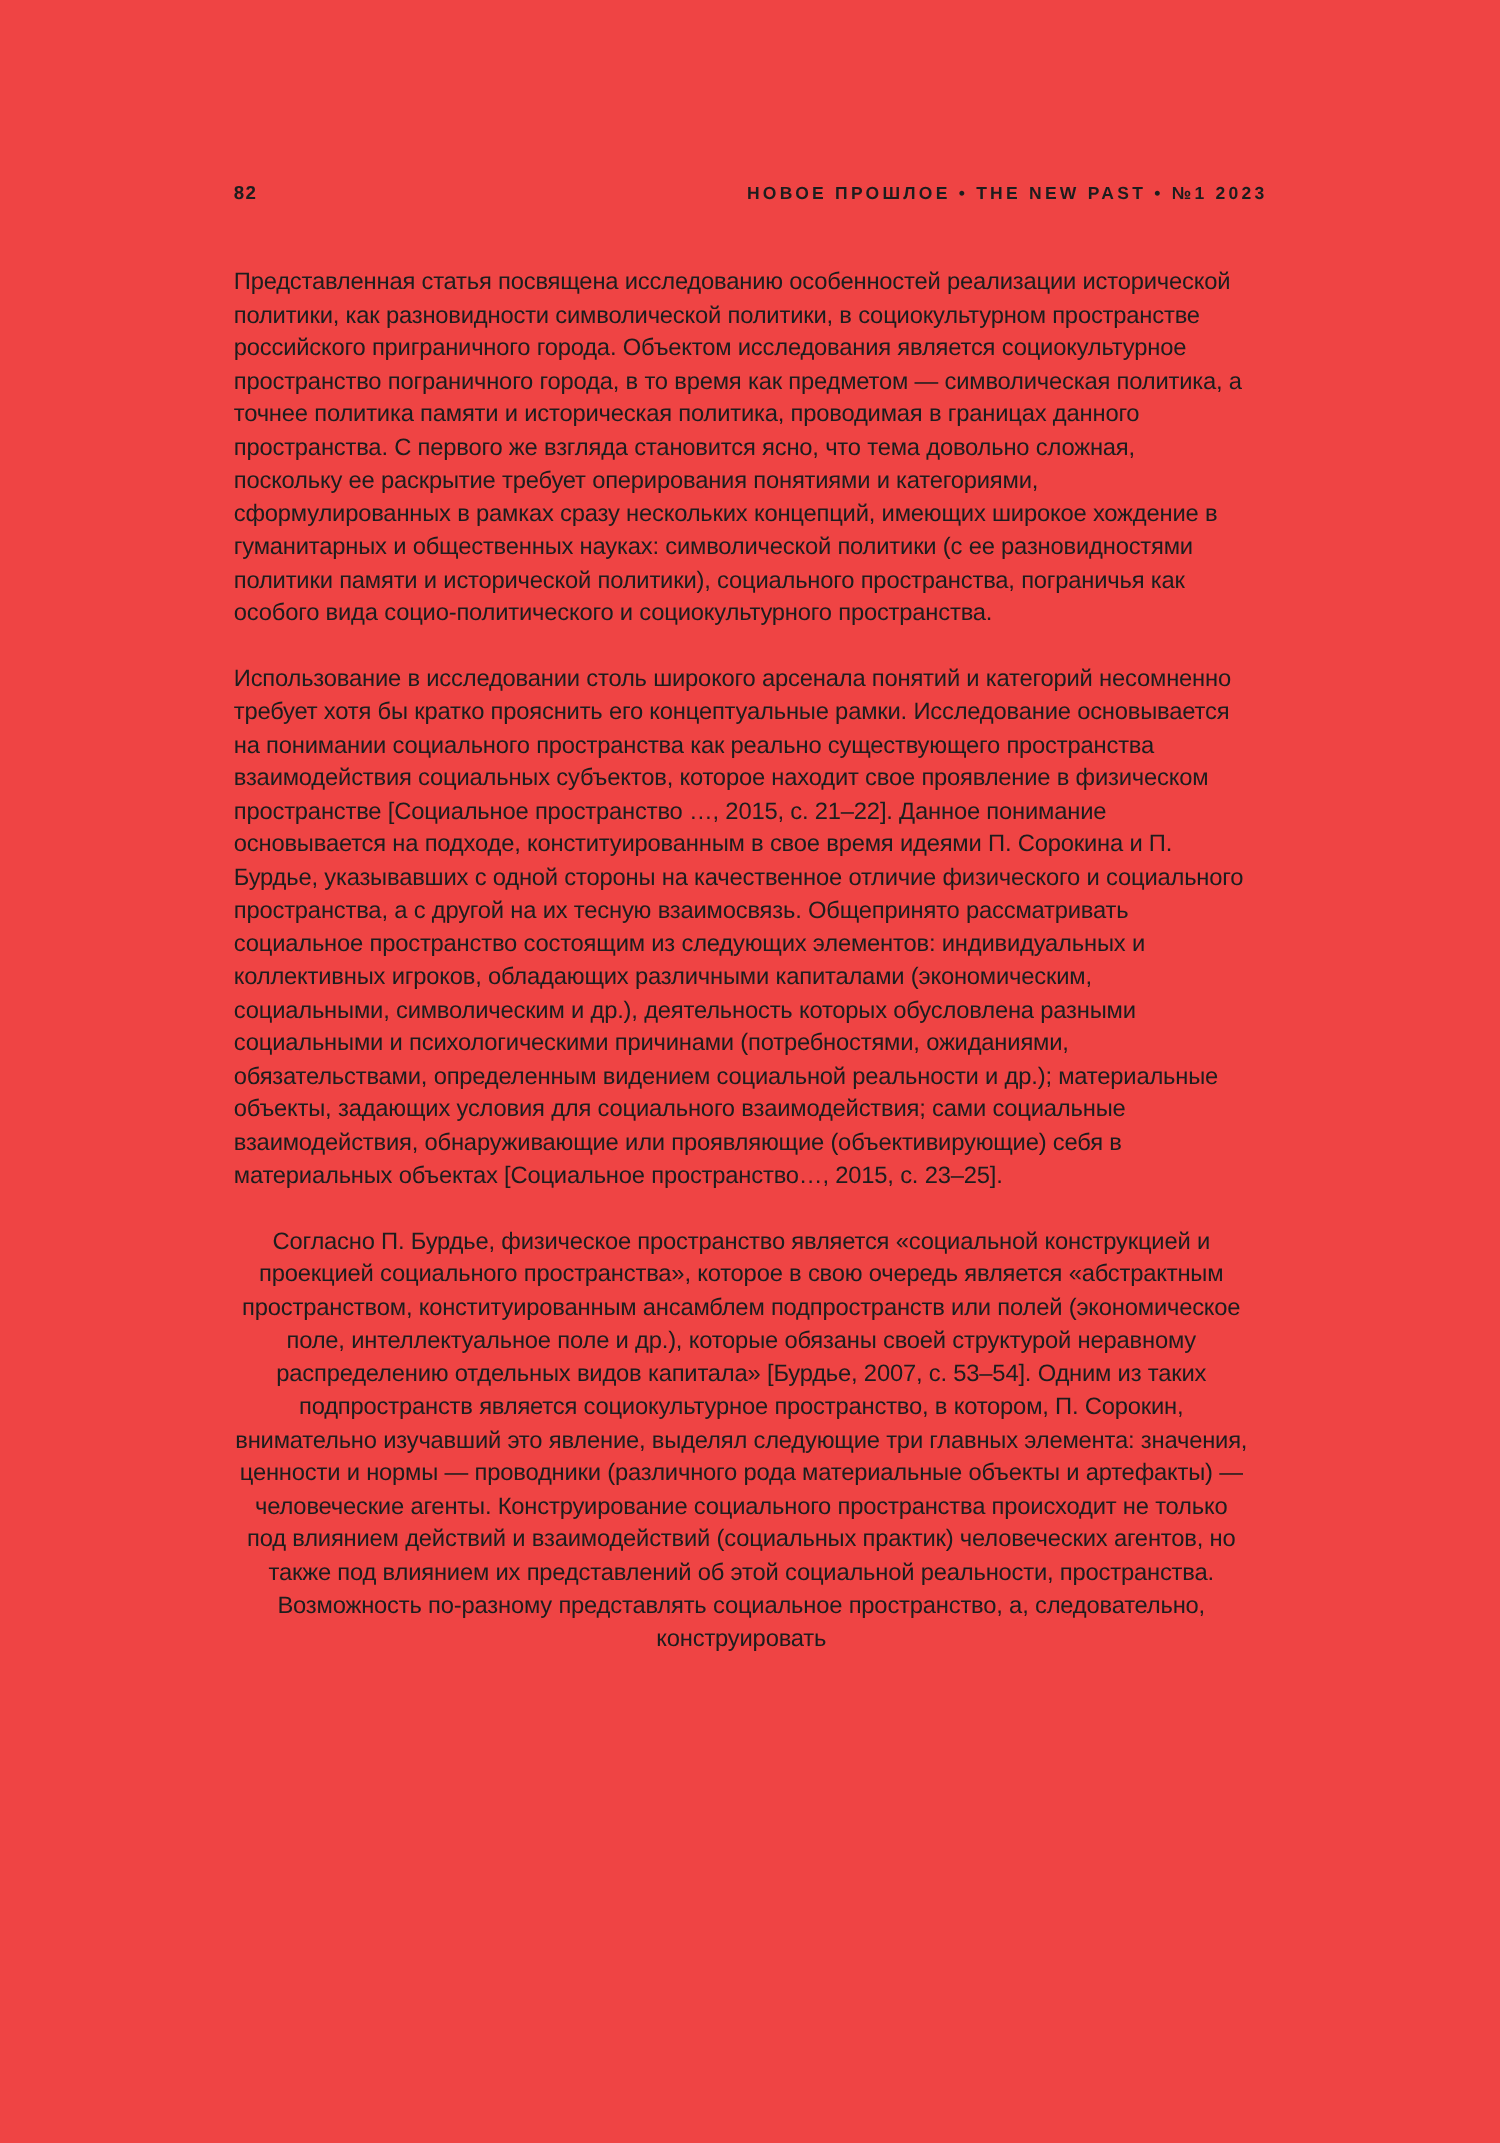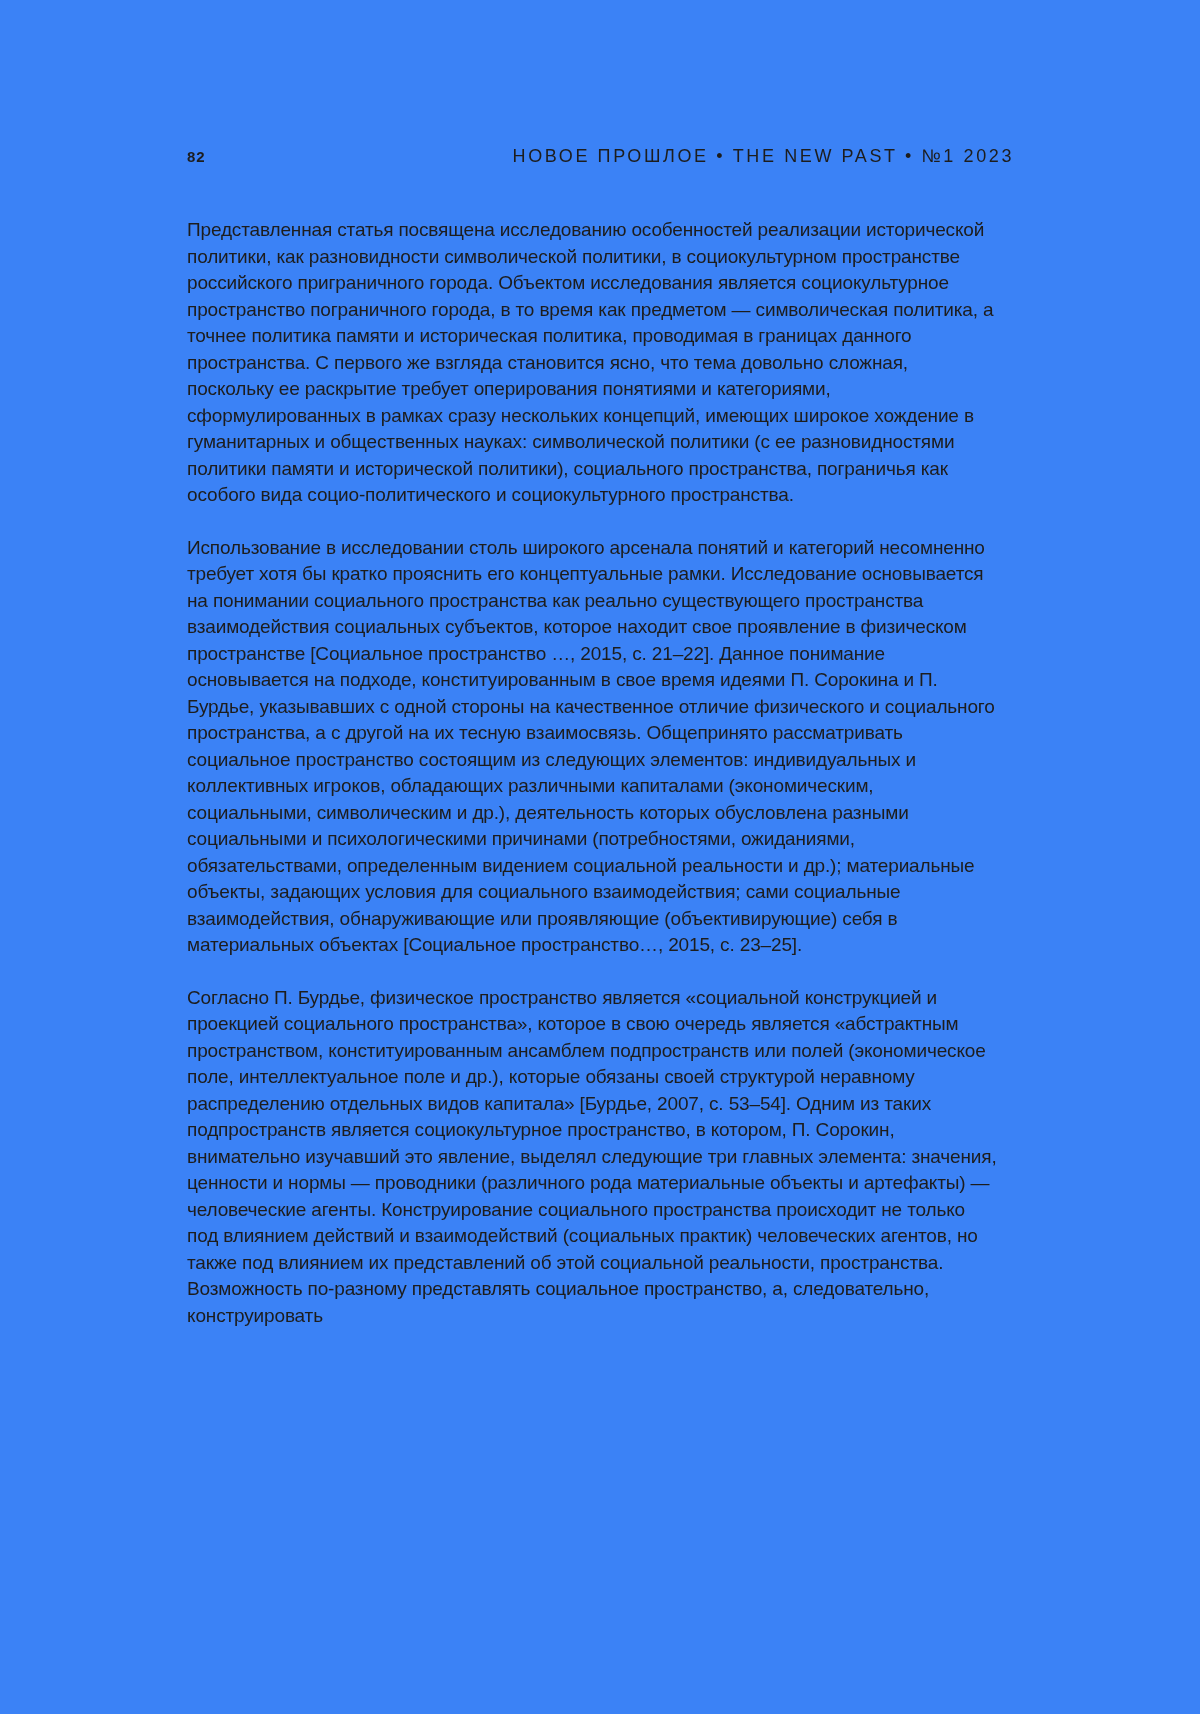--- a/index.html
+++ b/index.html
@@ -5,60 +5,60 @@
   * { box-sizing: border-box; }
   html, body {
     margin: 0;
     padding: 0;
     background: #ffffff;
   }
   .page {
     width: 1200px;
     height: 1714px;
     margin: 0 auto;
-    background: #3b82f6;
+    background: #ef4444;
     padding: 146px 186px 60px 187px;
     overflow: hidden;
     font-family: "Liberation Sans", "DejaVu Sans", sans-serif;
     color: #1d1d1d;
   }
   .running-head {
     display: flex;
     justify-content: space-between;
     align-items: baseline;
     margin-bottom: 50px;
   }
   .page-num {
     font-size: 15px;
     font-weight: 700;
     letter-spacing: 1px;
   }
   .journal-title {
-    font-size: 18px;
-    font-weight: 400;
+    font-size: 14px;
+    font-weight: 700;
     letter-spacing: 2.6px;
     white-space: nowrap;
   }
   .section-heading {
     font-size: 20.5px;
     font-weight: 400;
     letter-spacing: 3.6px;
     margin: 0 0 28px 0;
     text-transform: uppercase;
   }
   .body-para {
     font-size: 19px;
     line-height: 26.5px;
     letter-spacing: -0.15px;
     margin: 0 15px 26px 0;
     text-align: left;
     -webkit-hyphens: auto;
     hyphens: auto;
   }
-  .body-para:last-child { margin-bottom: 0; }
+  .body-para:last-child { margin-bottom: 0; text-align: center; }
 </style>
 </head>
 <body>
 
 <div class="page">
 
   <header class="running-head">
     <span class="page-num">82</span>
     <span class="journal-title">НОВОЕ ПРОШЛОЕ • THE NEW PAST • №1 2023</span>
   </header>

